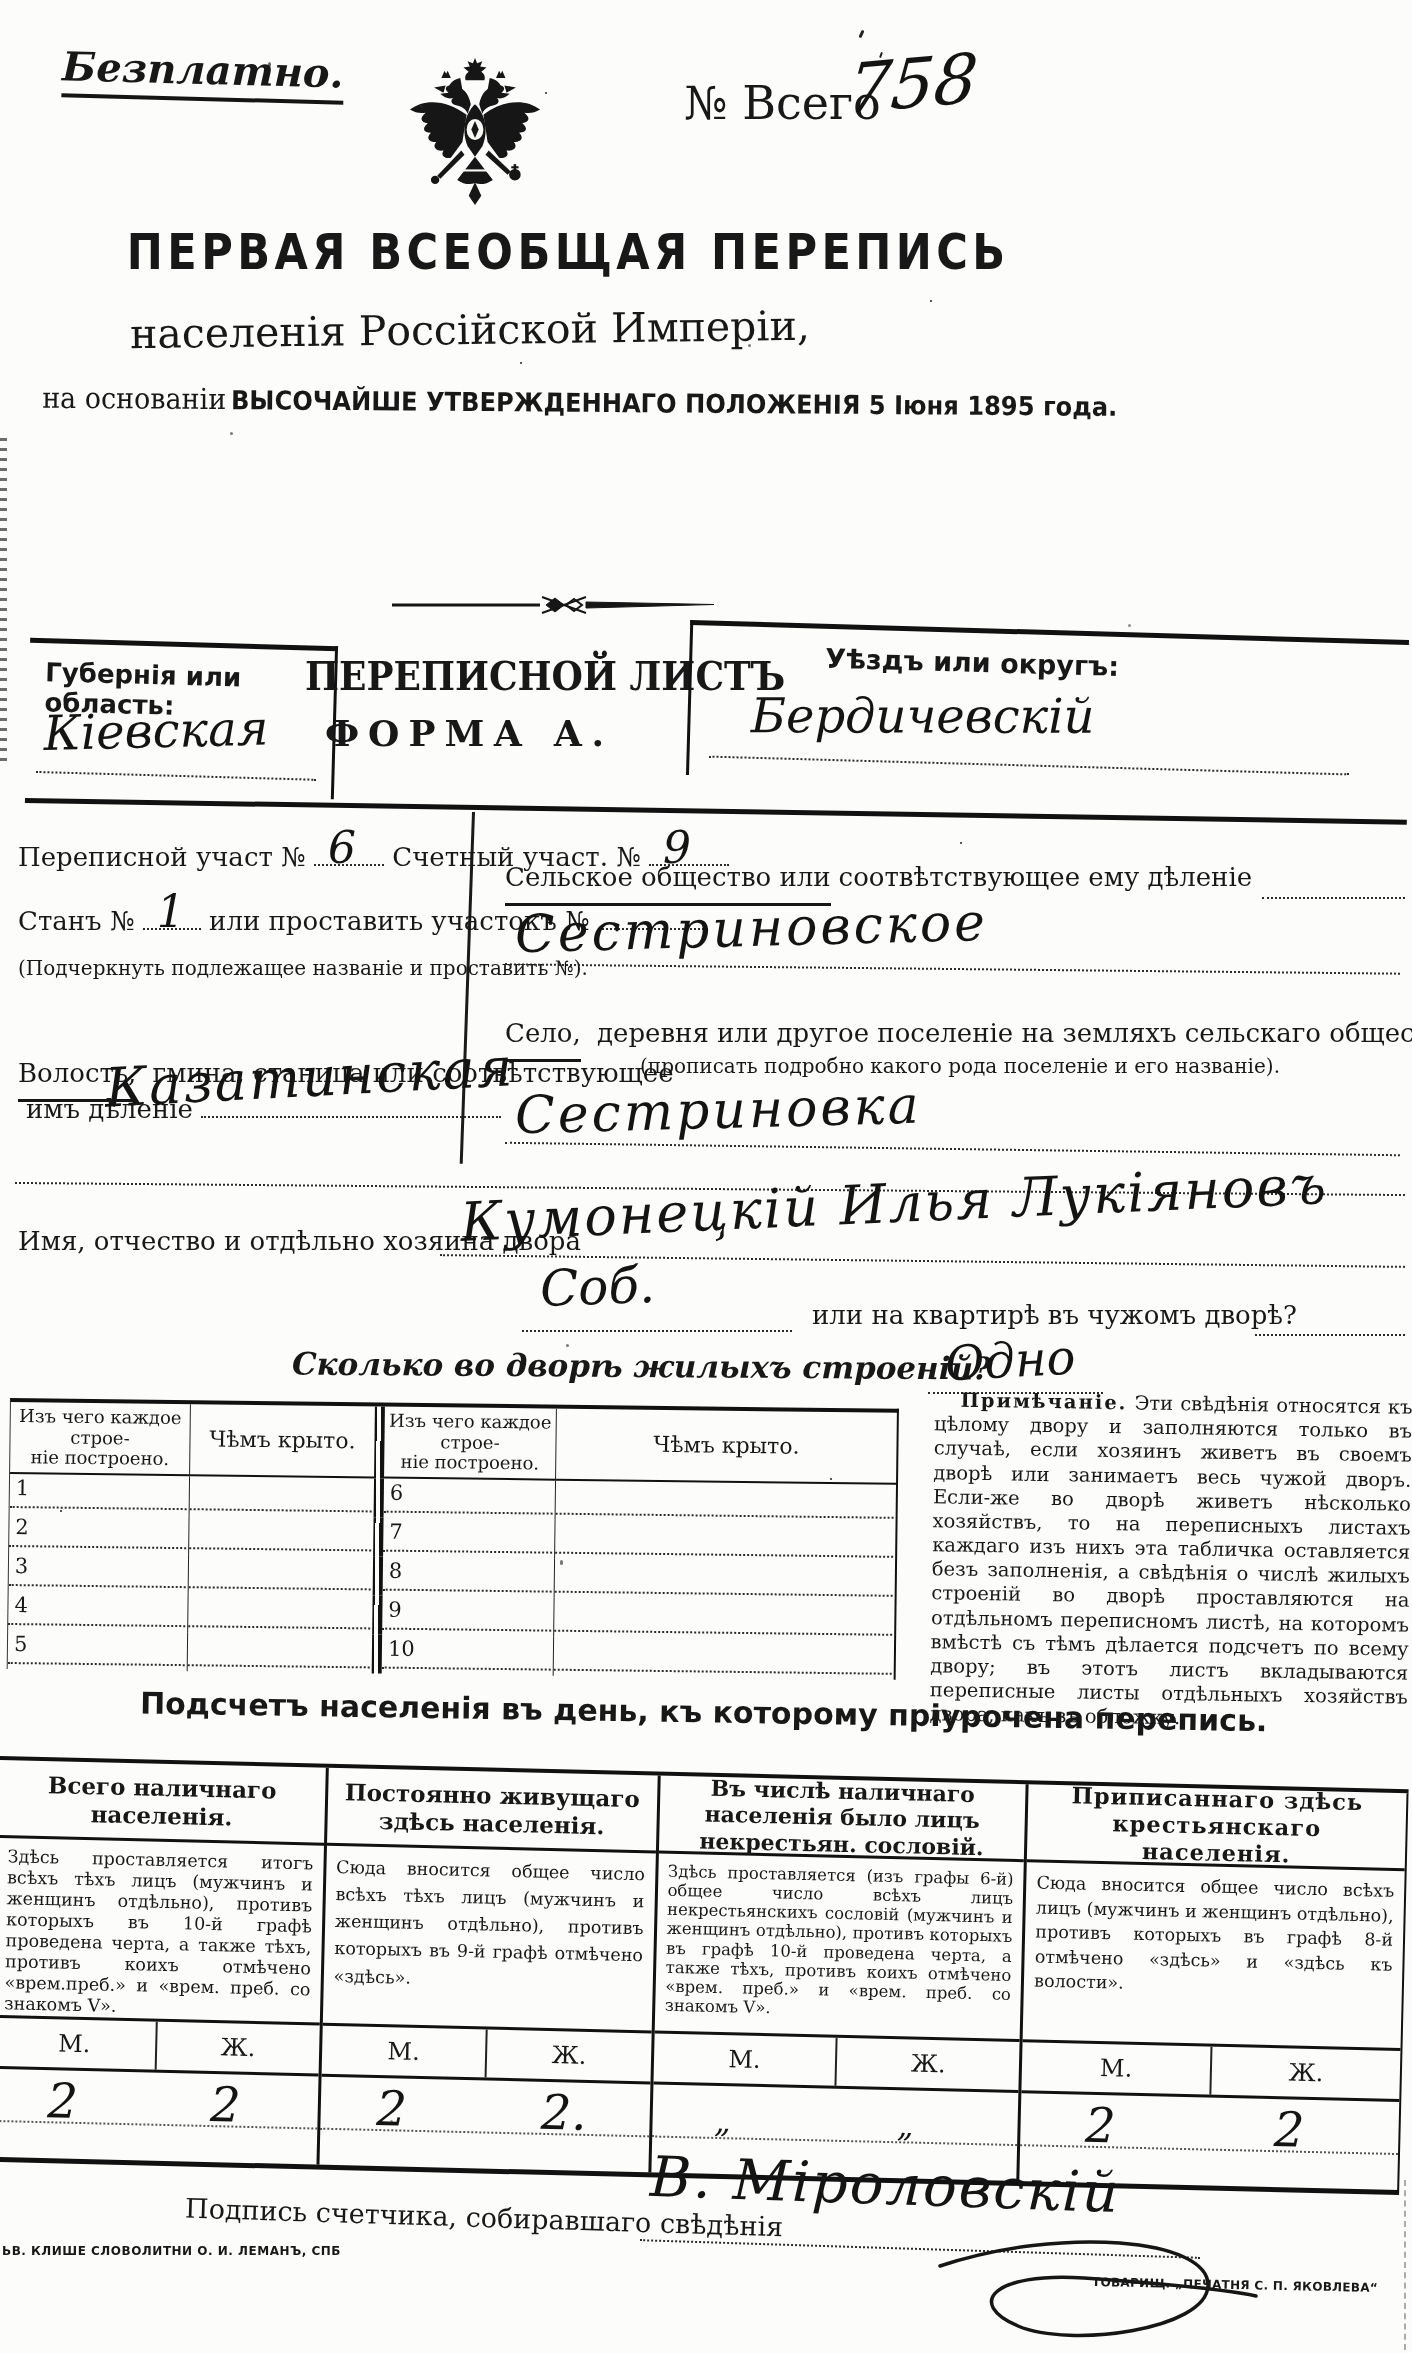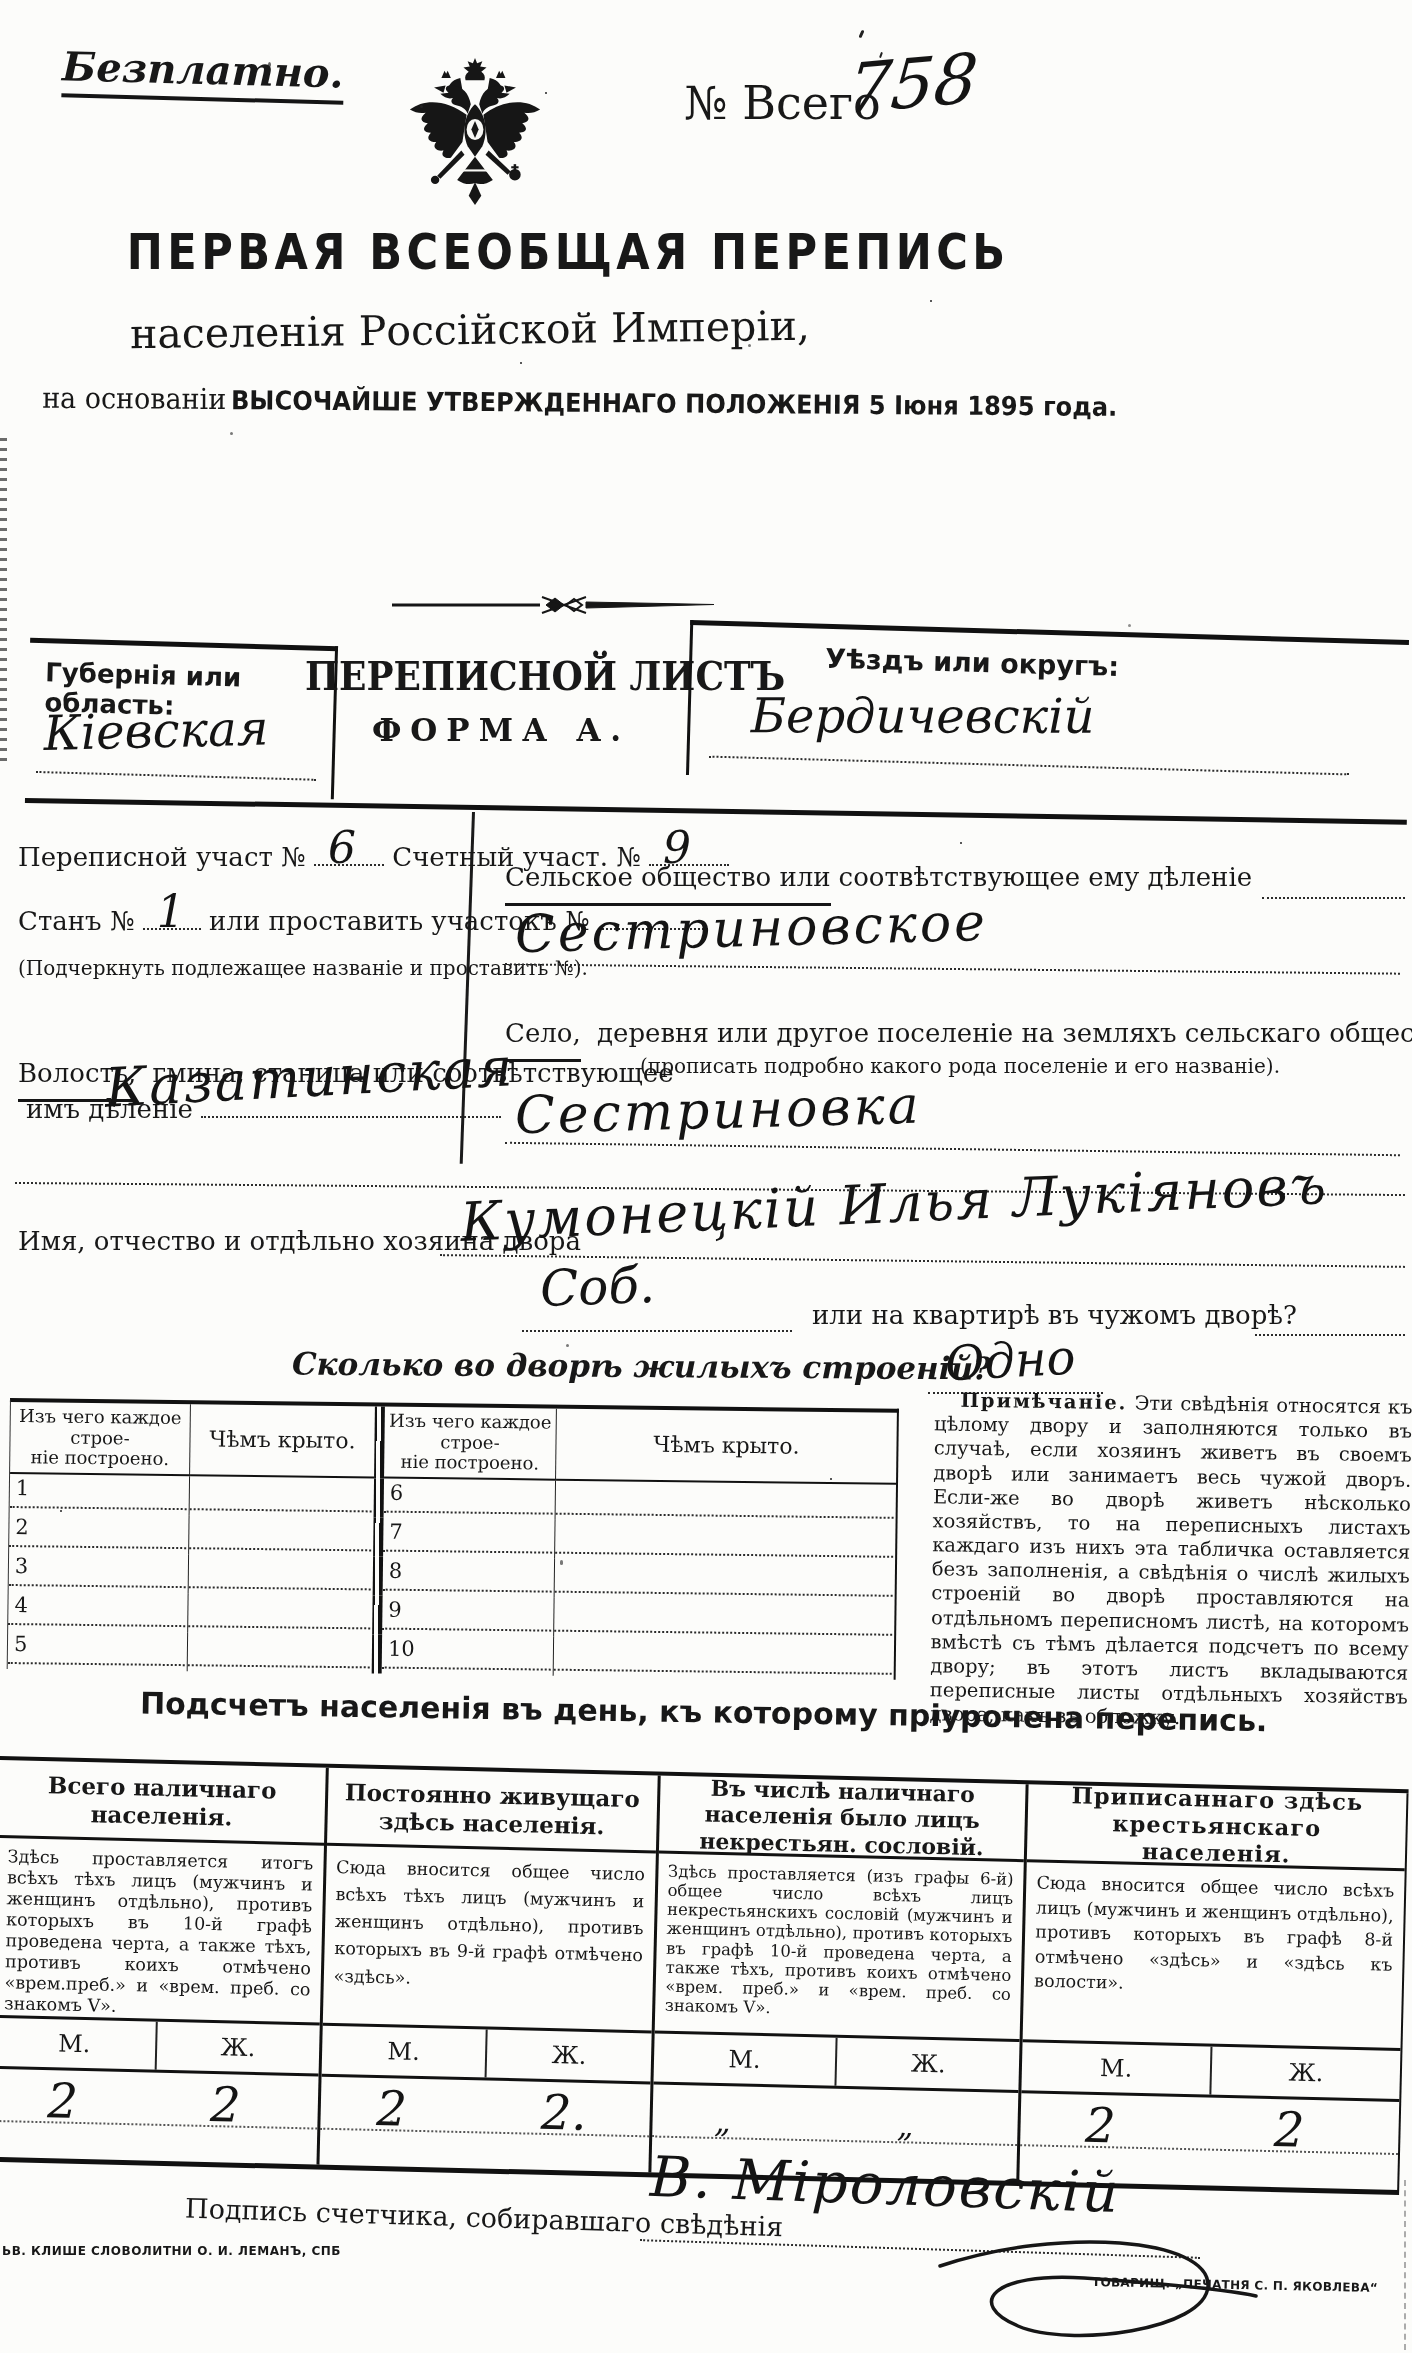--- a/index.html
+++ b/index.html
@@ -108,21 +108,21 @@
     </svg>
   </div>
 
   <div class="ab" style="left:28px;top:642px;width:305px;height:148px;border-top:5px solid #111;border-right:3px solid #111;transform:rotate(1.6deg);">
     <div class="sn b" style="font-size:26px;padding:14px 0 0 16px;">Губернія или область:</div>
     <div class="hw" style="position:absolute;left:16px;top:56px;font-size:48px;transform:rotate(-3deg);">Кіевская</div>
     <div class="dotline" style="left:10px;top:128px;width:280px;"></div>
   </div>
 
   <div class="ab sf b ctr nw" style="left:285px;top:652px;width:400px;font-size:40px;transform:scaleX(.9);">ПЕРЕПИСНОЙ ЛИСТЪ</div>
-  <div class="ab sf b ctr nw" style="left:301px;top:712px;width:400px;font-size:31px;letter-spacing:9px;">ФОРМА А.</div>
+  <div class="ab sf b ctr nw" style="left:269px;top:712px;width:400px;font-size:36px;letter-spacing:9px;">ФОРМА А.</div>
 
   <div class="ab" style="left:688px;top:630px;width:716px;height:150px;border-top:5px solid #111;border-left:3px solid #111;transform:rotate(1.6deg);">
     <div class="sn b ctr" style="font-size:27px;padding-top:14px;width:560px;">Уѣздъ или округъ:</div>
     <div class="hw" style="position:absolute;left:60px;top:56px;font-size:48px;transform:rotate(-1.5deg);">Бердичевскій</div>
     <div class="dotline" style="left:20px;top:130px;width:640px;"></div>
   </div>
 
   <div class="ab" style="left:25px;top:798px;width:1382px;height:5px;background:#111;transform:rotate(.9deg);transform-origin:left top;"></div>
   <div class="ab" style="left:472px;top:812px;width:3px;height:352px;background:#1a1a1a;transform:rotate(2deg);transform-origin:top;"></div>
 

